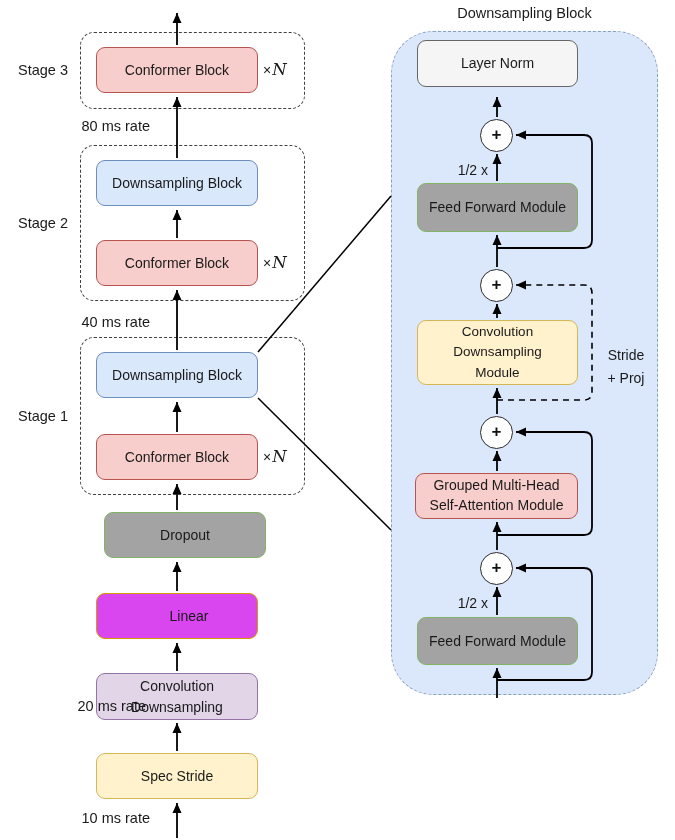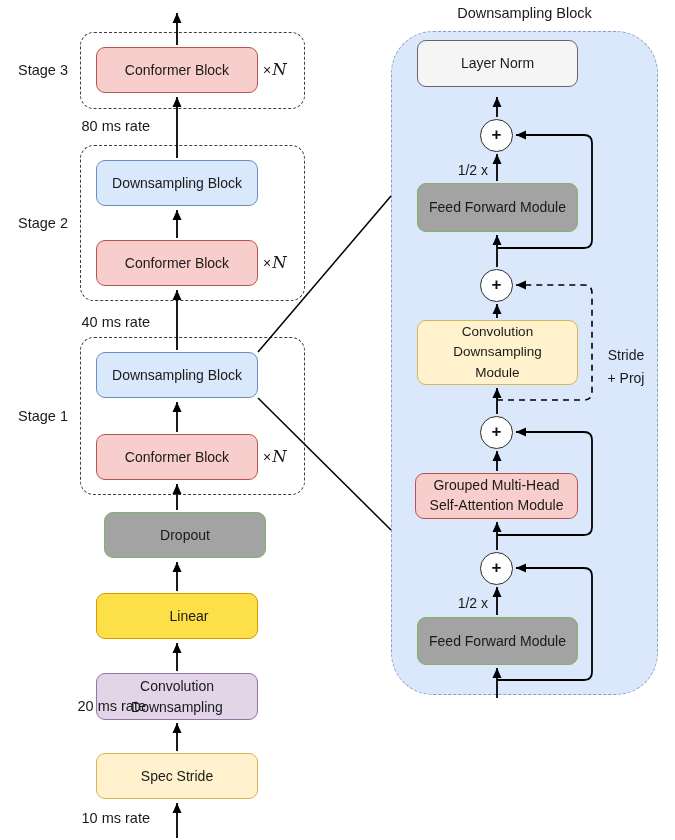--- a/index.html
+++ b/index.html
@@ -19,21 +19,21 @@
     border-radius:9px;
     display:flex;align-items:center;justify-content:center;
     text-align:center;
     font-size:14px;line-height:1.5;
     white-space:pre-line;
     z-index:2;
   }
   .c-red   {background:#f8cecc;border-color:#b85450;}
   .c-blue  {background:#dae8fc;border-color:#6c8ebf;}
   .c-green {background:#a3a3a3;border-color:#82b366;}
-  .c-orange{background:#fde047;border-color:#d79b00;padding-left:24px;}
+  .c-orange{background:#d946ef;border-color:#d79b00;padding-left:24px;}
   .c-purple{background:#e1d5e7;border-color:#9673a6;}
   .c-yellow{background:#fff2cc;border-color:#d6b656;}
   .c-gray  {background:#f5f5f5;border-color:#666666;}
   
   .stage-box{
     position:absolute;box-sizing:border-box;
     border:1.6px dashed #3f3f3f;border-radius:14px;
     background:transparent;z-index:1;
   }
   

